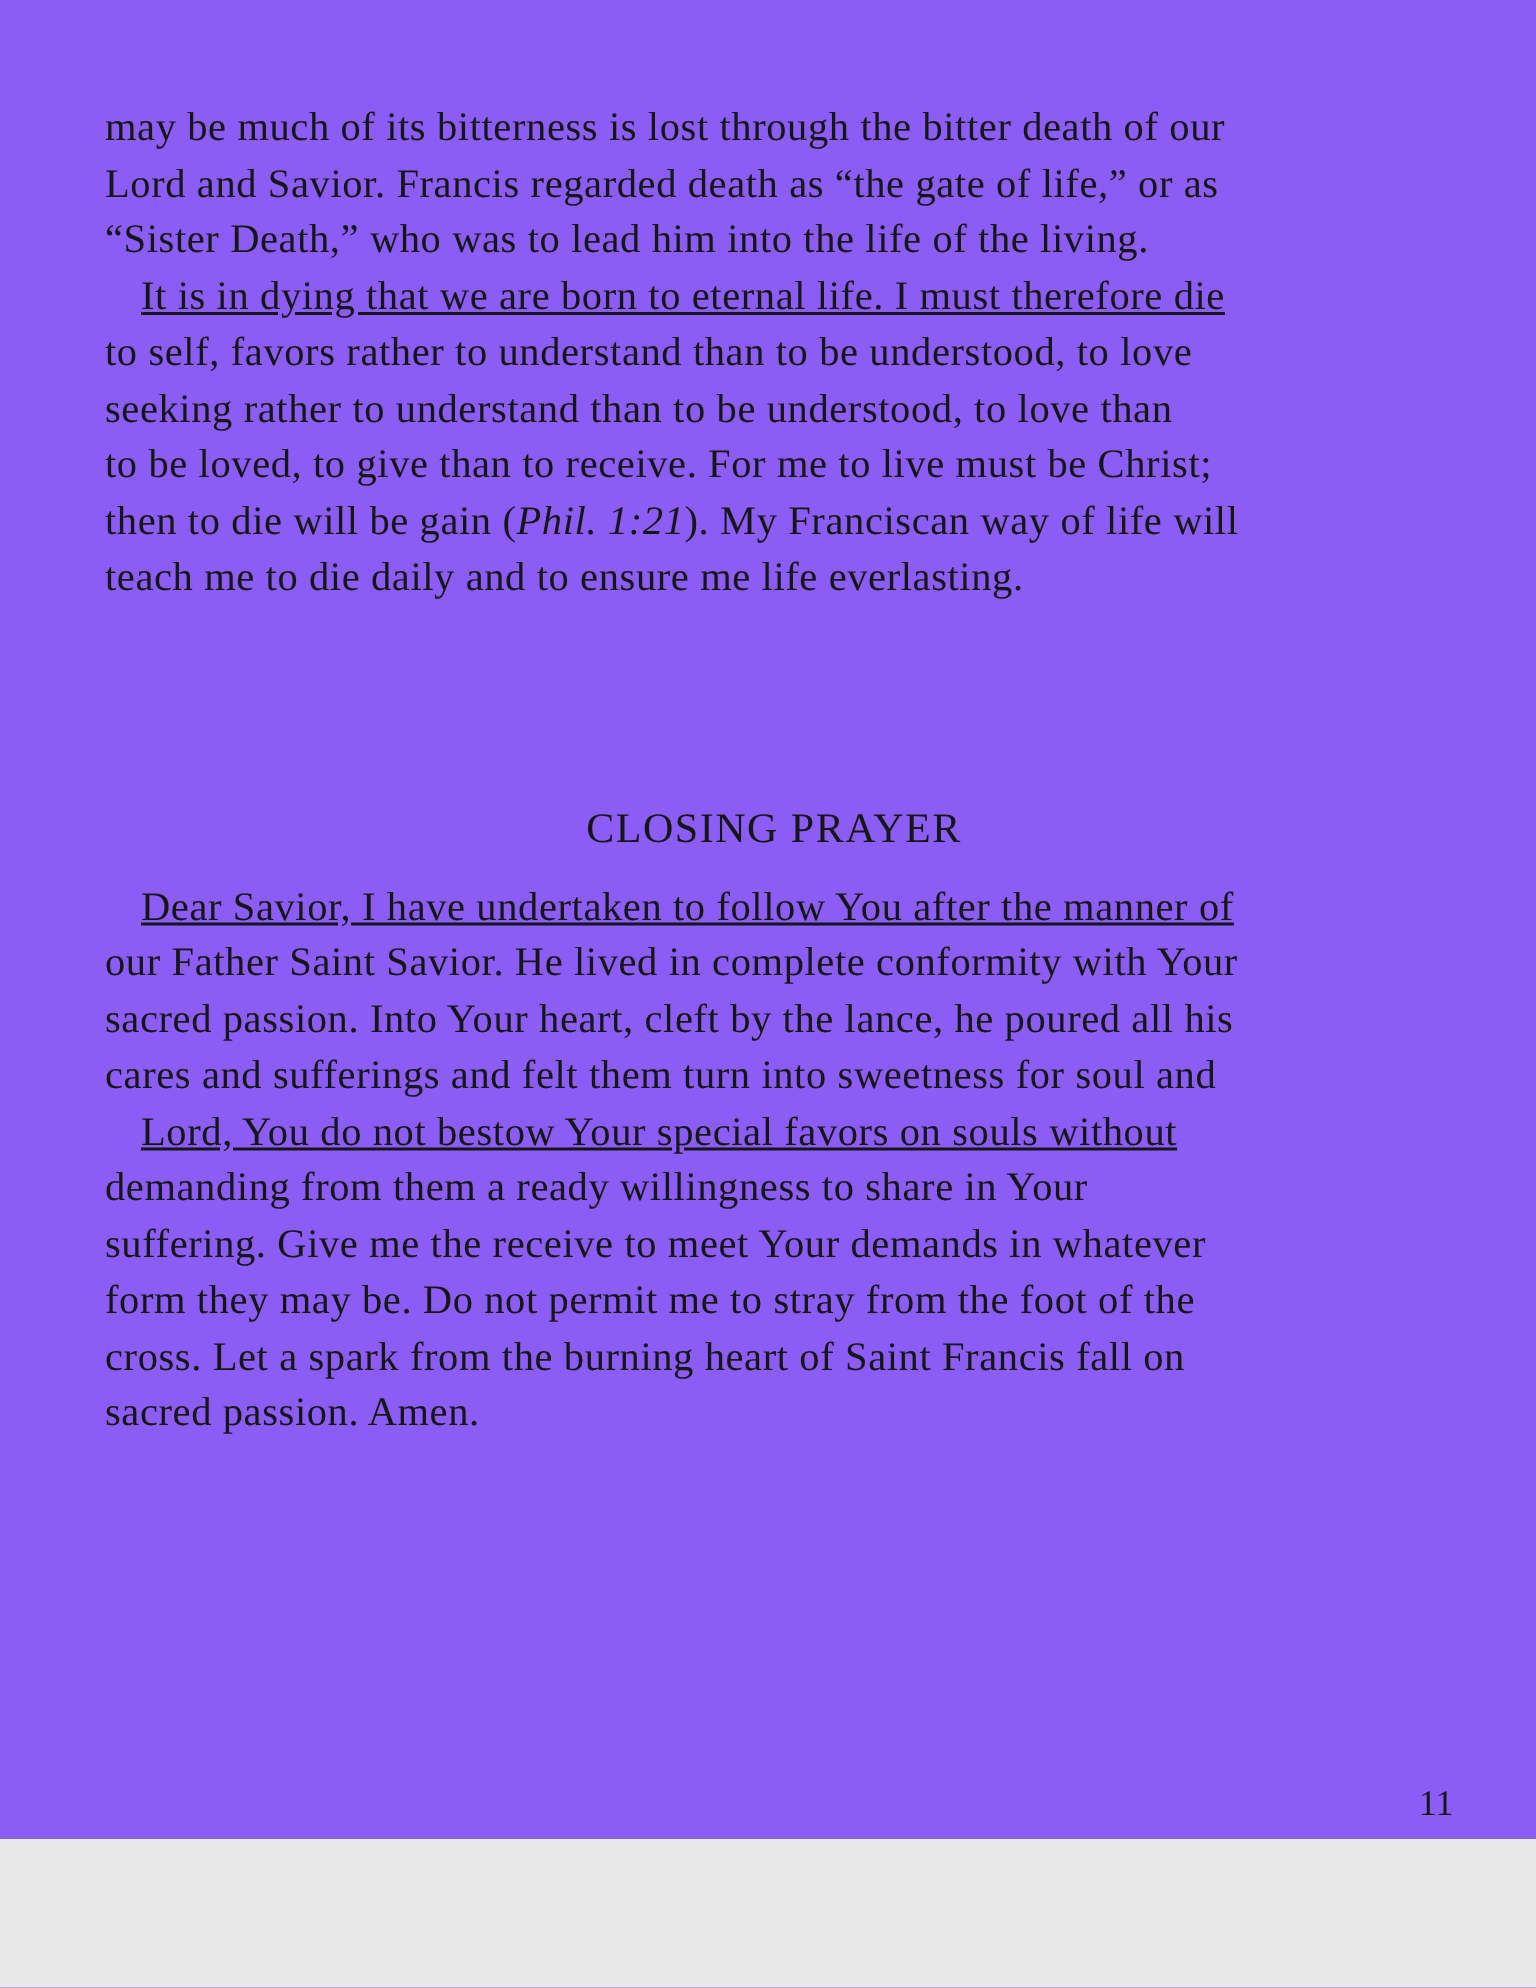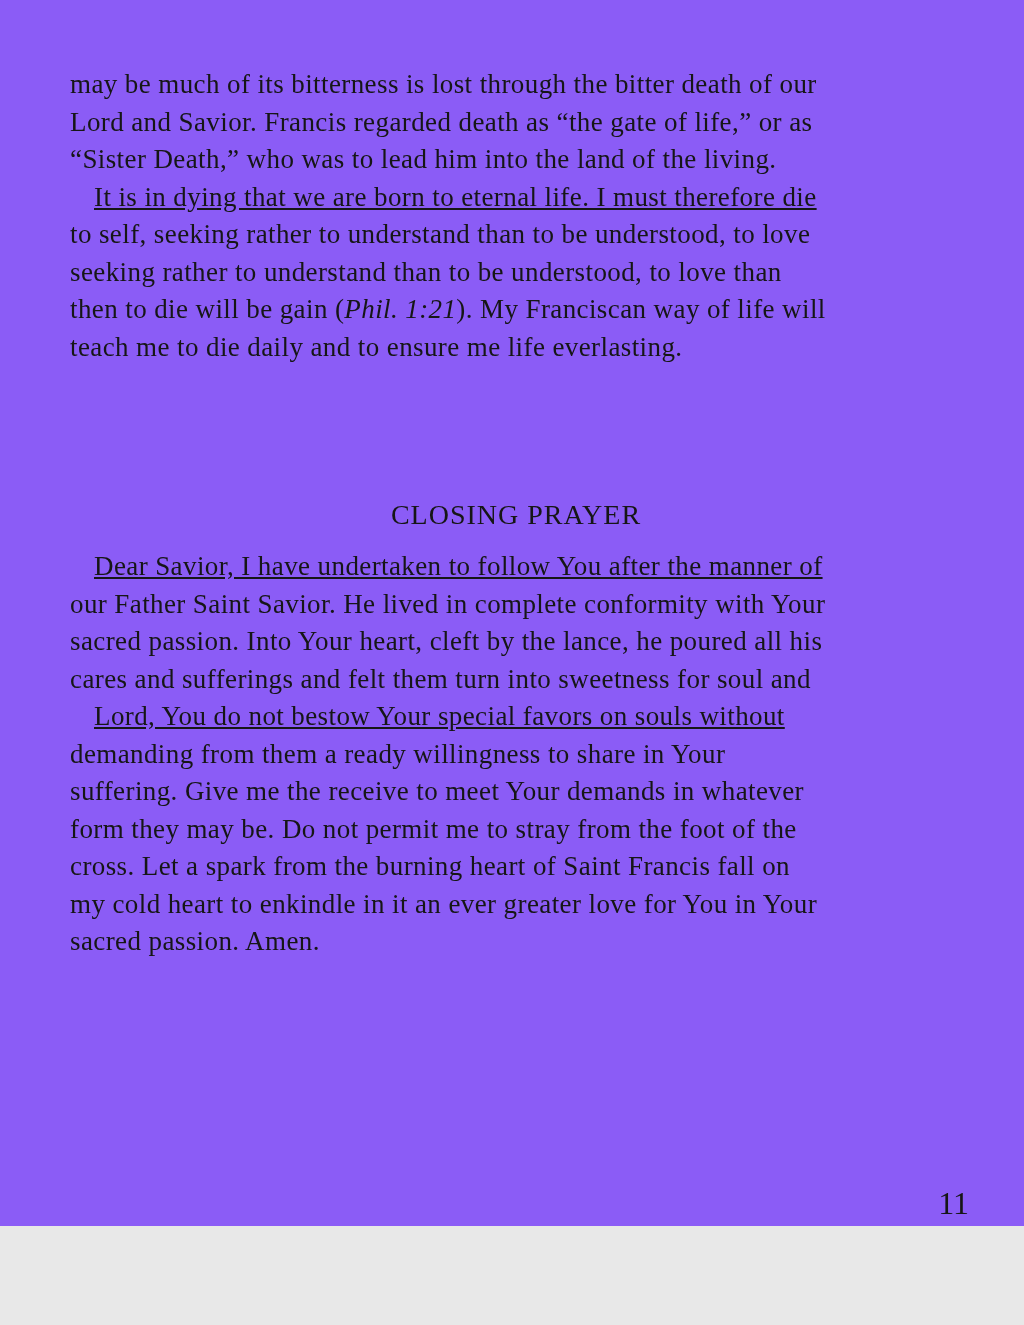--- a/index.html
+++ b/index.html
@@ -45,52 +45,52 @@
     text-align: center;
     font-weight: normal;
     font-size: 28px;
     line-height: 32px;
     letter-spacing: 1px;
   }
   .page-number {
     position: absolute;
     top: 1186px;
     right: 66px;
-    font-size: 32px;
+    font-size: 24px;
     line-height: 34px;
   }
 </style>
 </head>
 <body>
 
 <div class="page">
   <div class="textblock" id="textblock">
       <div class="paragraph">
         <div class="line">may be much of its bitterness is lost through the bitter death of our</div>
         <div class="line">Lord and Savior. Francis regarded death as “the gate of life,” or as</div>
-        <div class="line">“Sister Death,” who was to lead him into the land of the living.</div>
+        <div class="line">“Sister Death,” who was to lead him into the life of the living.</div>
       </div>
       <div class="paragraph indent">
         <div class="line">It is in dying that we are born to eternal life. I must therefore die</div>
-        <div class="line">to self, seeking rather to understand than to be understood, to love</div>
+        <div class="line">to self, favors rather to understand than to be understood, to love</div>
         <div class="line">seeking rather to understand than to be understood, to love than</div>
+        <div class="line">to be loved, to give than to receive. For me to live must be Christ;</div>
         <div class="line">then to die will be gain (<i>Phil. 1:21</i>). My Franciscan way of life will</div>
         <div class="line">teach me to die daily and to ensure me life everlasting.</div>
       </div>
       <div class="heading">CLOSING PRAYER</div>
       <div class="paragraph indent">
         <div class="line">Dear Savior, I have undertaken to follow You after the manner of</div>
         <div class="line">our Father Saint Savior. He lived in complete conformity with Your</div>
         <div class="line">sacred passion. Into Your heart, cleft by the lance, he poured all his</div>
         <div class="line">cares and sufferings and felt them turn into sweetness for soul and</div>
       </div>
       <div class="paragraph indent">
         <div class="line">Lord, You do not bestow Your special favors on souls without</div>
         <div class="line">demanding from them a ready willingness to share in Your</div>
         <div class="line">suffering. Give me the receive to meet Your demands in whatever</div>
         <div class="line">form they may be. Do not permit me to stray from the foot of the</div>
         <div class="line">cross. Let a spark from the burning heart of Saint Francis fall on</div>
-        <div class="line">my cold heart to enkindle in it an ever greater love for You in Your</div>
         <div class="line">sacred passion. Amen.</div>
       </div>
     </div>
   <div class="page-number">11</div>
 </div>
 
 </body></html>

